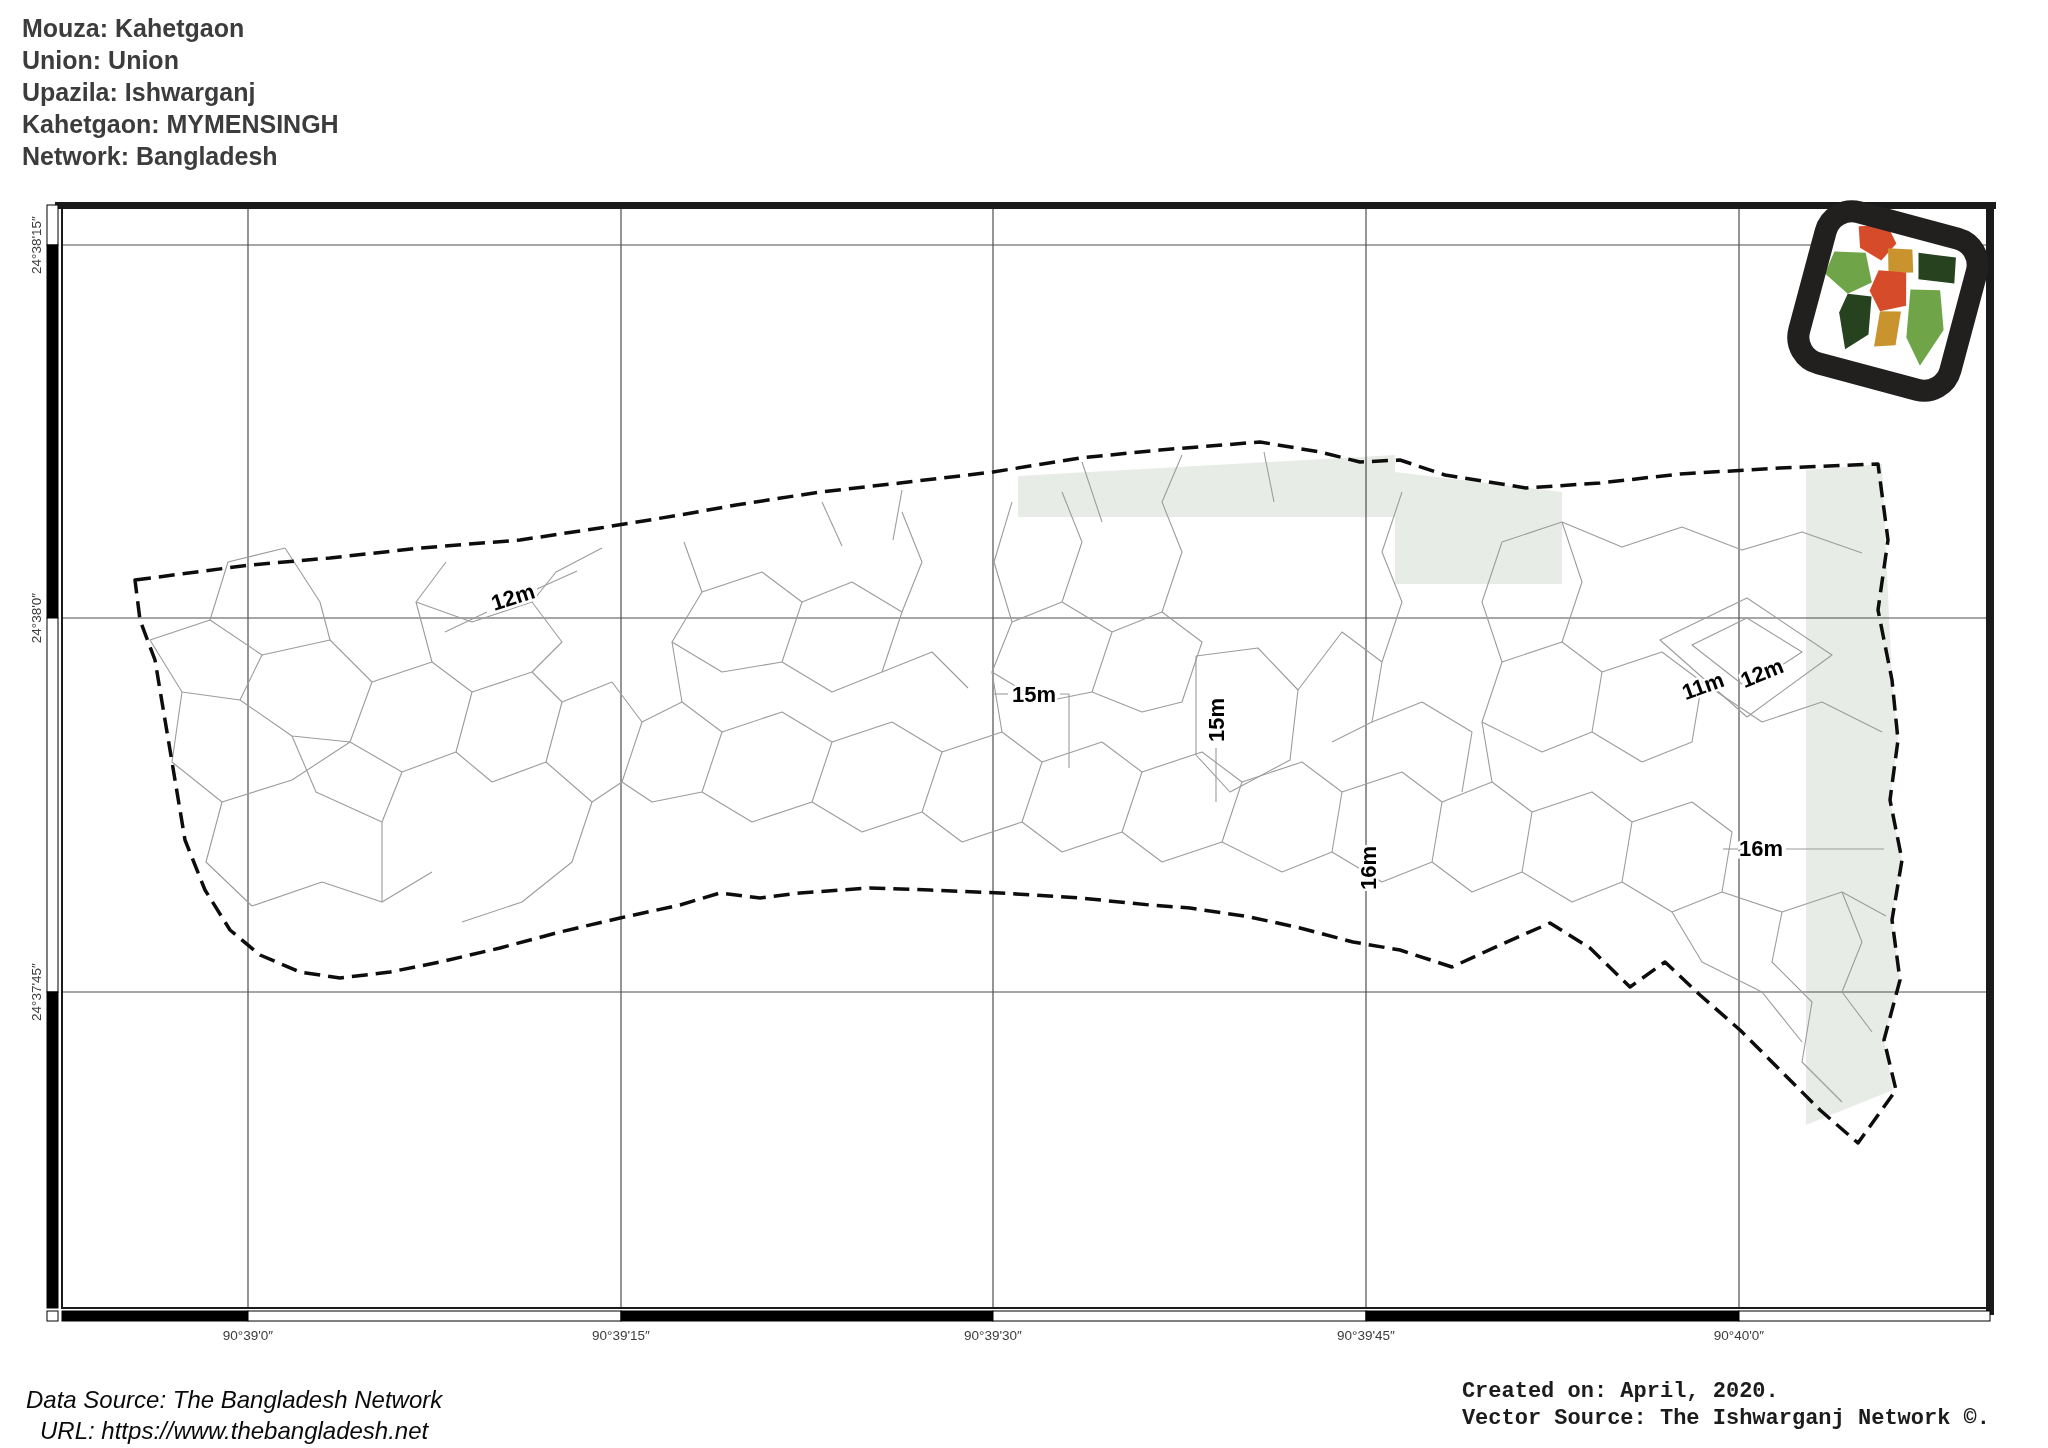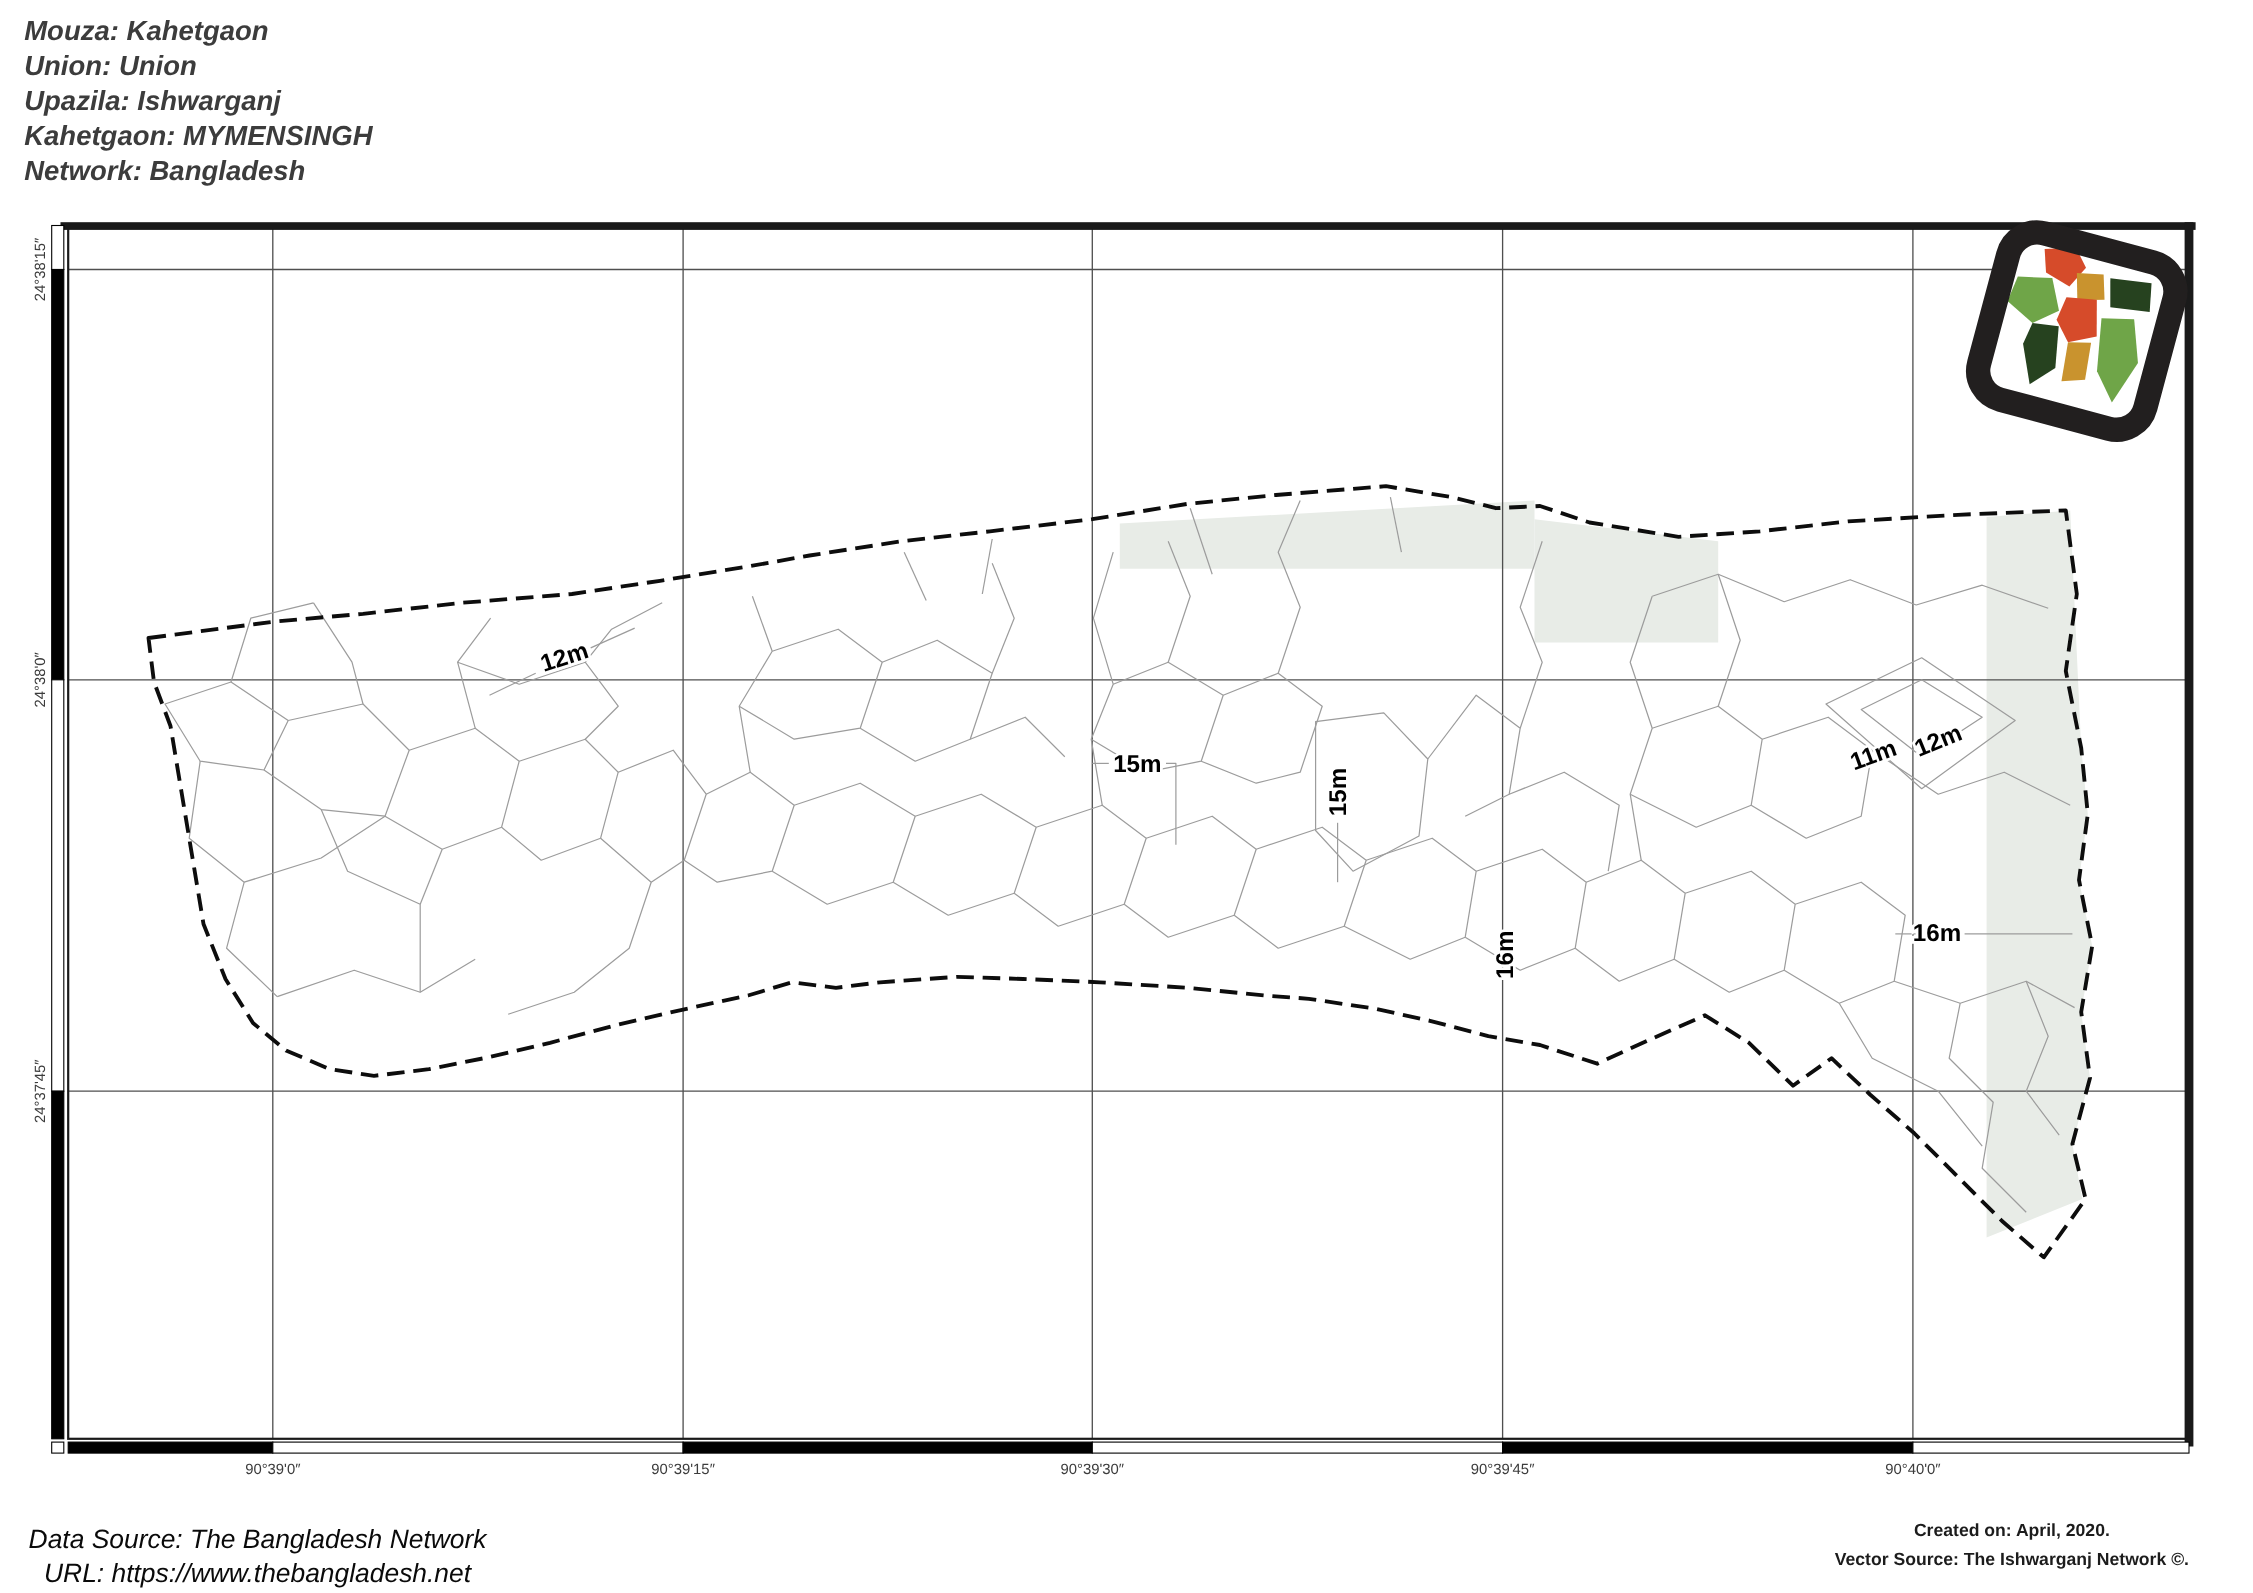--- a/index.html
+++ b/index.html
@@ -2,30 +2,30 @@
 <html><head>
 <meta charset="utf-8">
 <style>
   html,body{margin:0;padding:0;}
   body{
     width:2048px;height:1448px;position:relative;overflow:hidden;
     background:#ffffff;font-family:"Liberation Sans",sans-serif;
   }
   .header-block{
     position:absolute;left:22px;top:12px;
-    font-weight:bold;font-size:25px;line-height:32px;color:#3c3c3c;font-style:italic;
+    font-weight:bold;font-size:25px;line-height:32px;color:#3c3c3c;
   }
   .footer-left{
     position:absolute;left:26px;top:1384px;
     font-style:italic;font-size:24px;line-height:31px;color:#0a0a0a;text-align:center;
   }
   .footer-right{
-    position:absolute;right:58px;top:1378px;text-align:center;
-    font-family:Liberation Sans, sans-serif;font-weight:bold;
-    font-size:16px;line-height:27px;color:#1c1c1c;
+    position:absolute;right:58px;top:1378px;text-align:left;
+    font-family:Liberation Mono, monospace;font-weight:bold;
+    font-size:22px;line-height:27px;color:#1c1c1c;
   }
   #map-svg{position:absolute;left:0;top:0;}
   #map-svg text{font-family:"Liberation Sans",sans-serif;}
 </style>
 </head>
 <body>
 
 <div class="page">
 
   <div class="header-block">

